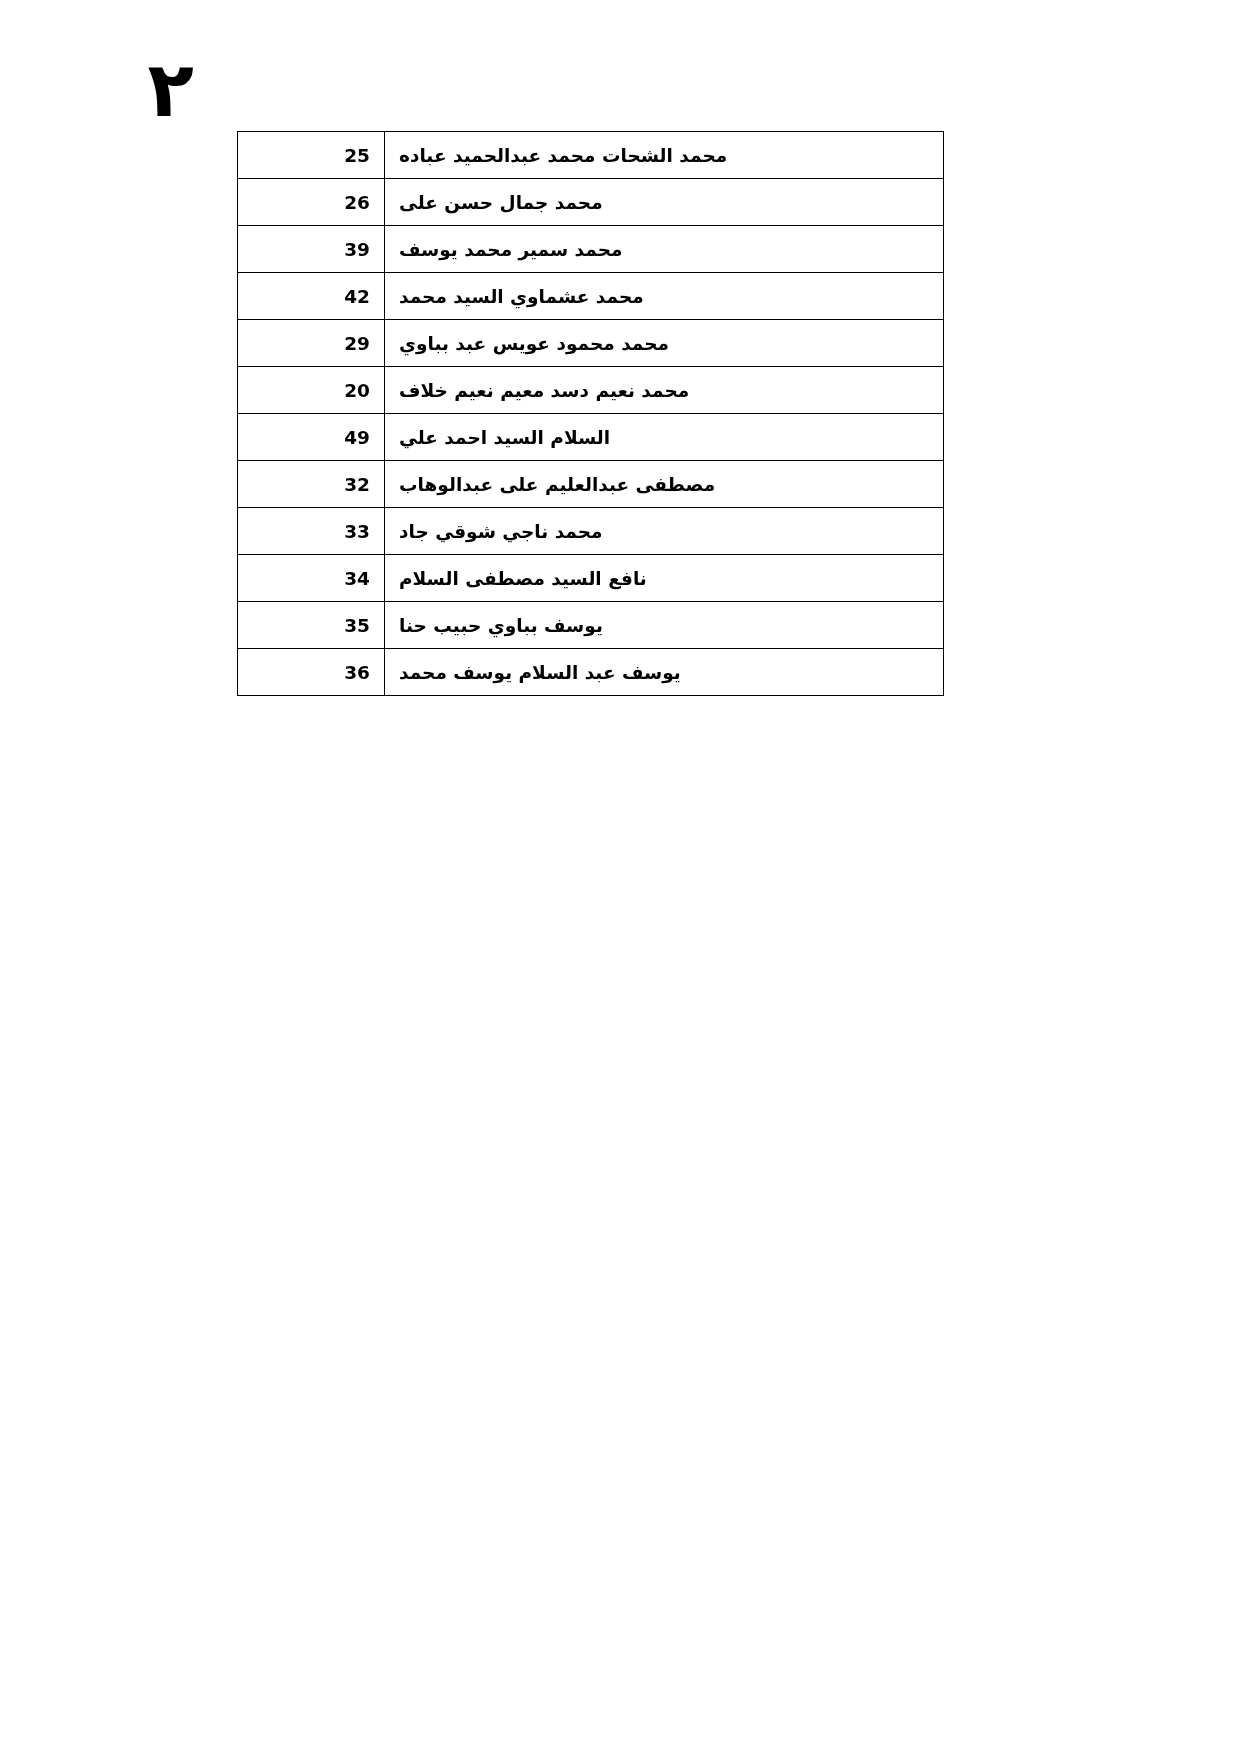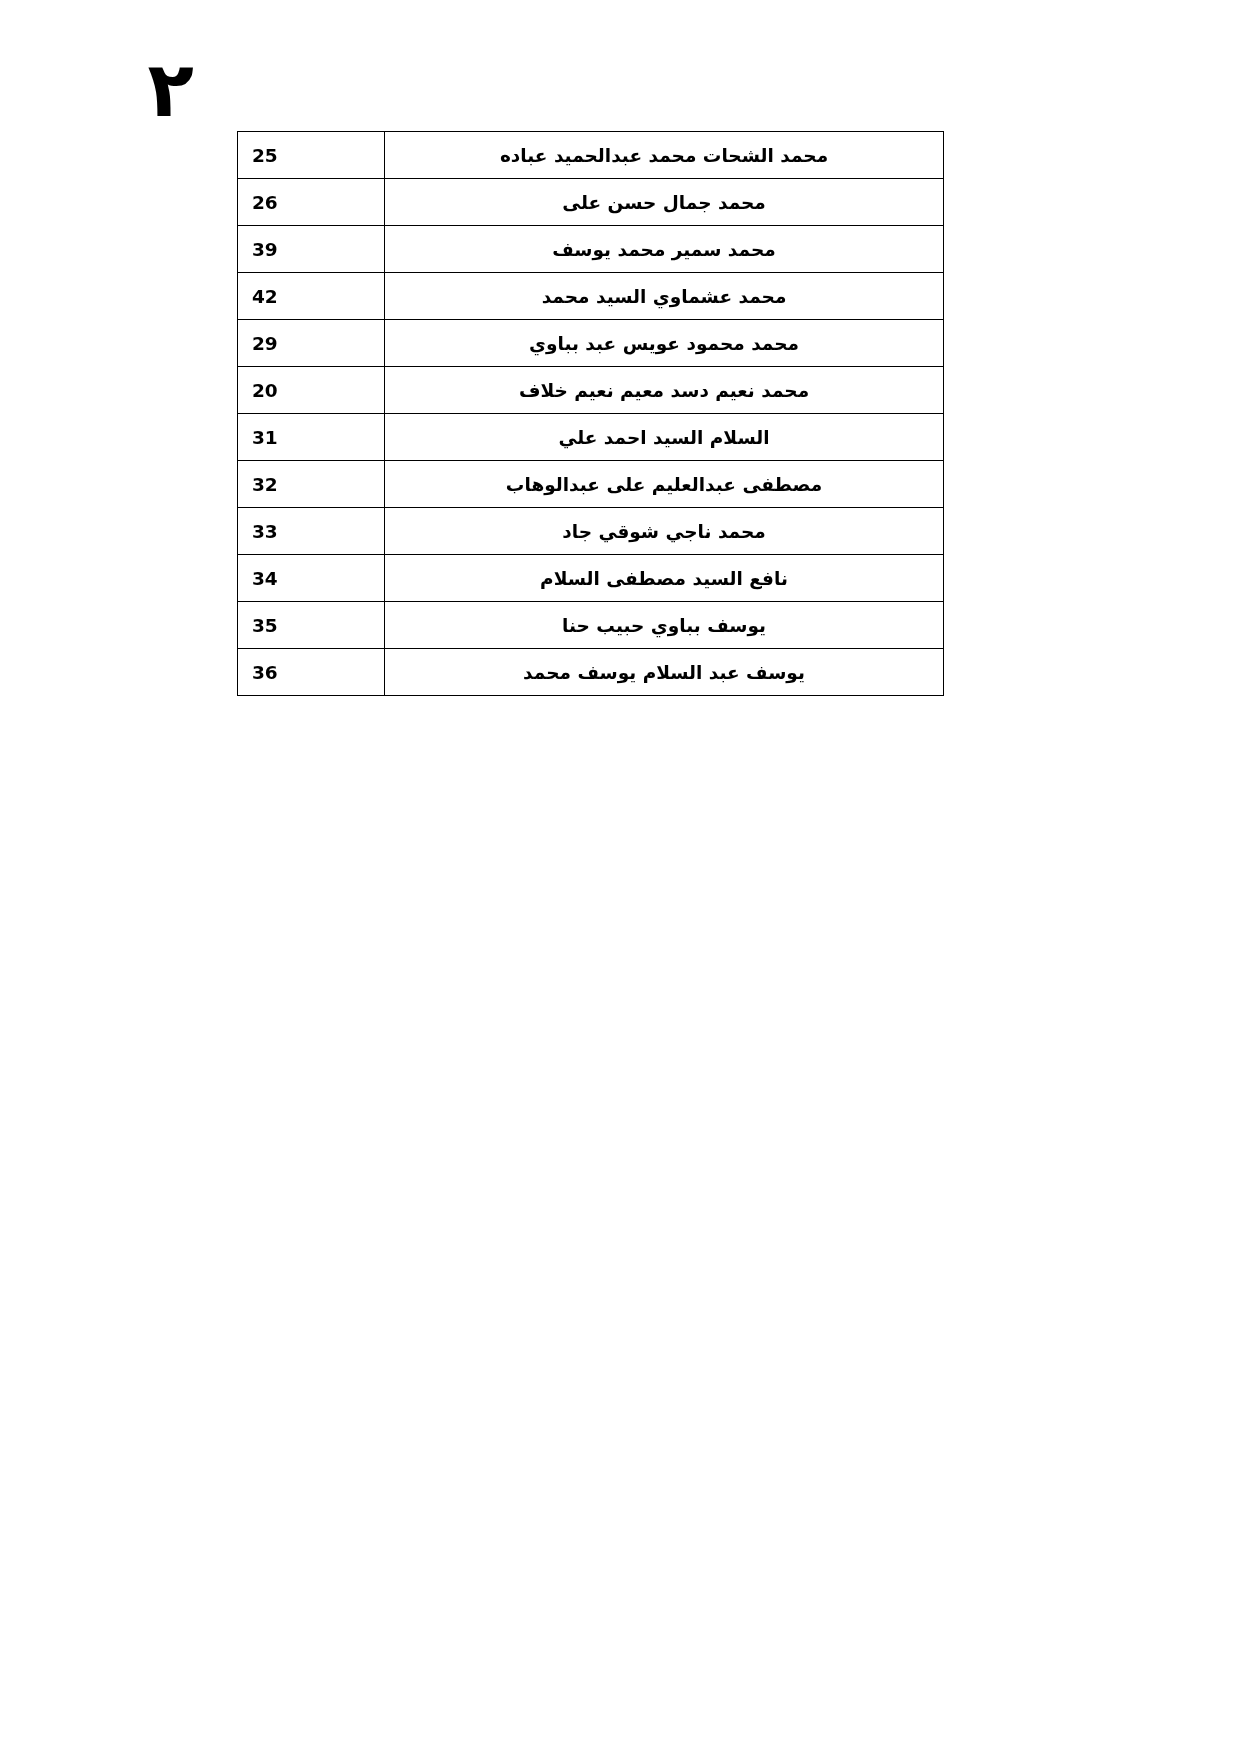--- a/index.html
+++ b/index.html
@@ -41,26 +41,26 @@
     border: 1px solid #000000;
     height: 46px;
     padding: 0 14px;
     font-size: 18.5px;
     font-weight: bold;
     color: #000000;
     vertical-align: middle;
     font-family: "DejaVu Sans", "Liberation Sans", sans-serif;
   }
   td.cell-name {
-    text-align: center;
+    text-align: left;
     width: 530px;
     direction: rtl;
   }
   td.cell-index {
-    text-align: left;
+    text-align: right;
     width: 118px;
     direction: ltr;
     font-family: "Liberation Sans", sans-serif;
     font-size: 19px;
   }
 </style>
 </head>
 <body>
 
 <div class="page">
@@ -89,21 +89,21 @@
         <tr>
           <td class="cell-name">محمد محمود عويس عبد بباوي</td>
           <td class="cell-index">29</td>
         </tr>
         <tr>
           <td class="cell-name">محمد نعيم دسد معيم نعيم خلاف</td>
           <td class="cell-index">20</td>
         </tr>
         <tr>
           <td class="cell-name">السلام السيد احمد علي</td>
-          <td class="cell-index">31</td>
+          <td class="cell-index">49</td>
         </tr>
         <tr>
           <td class="cell-name">مصطفى عبدالعليم على عبدالوهاب</td>
           <td class="cell-index">32</td>
         </tr>
         <tr>
           <td class="cell-name">محمد ناجي شوقي جاد</td>
           <td class="cell-index">33</td>
         </tr>
         <tr>

